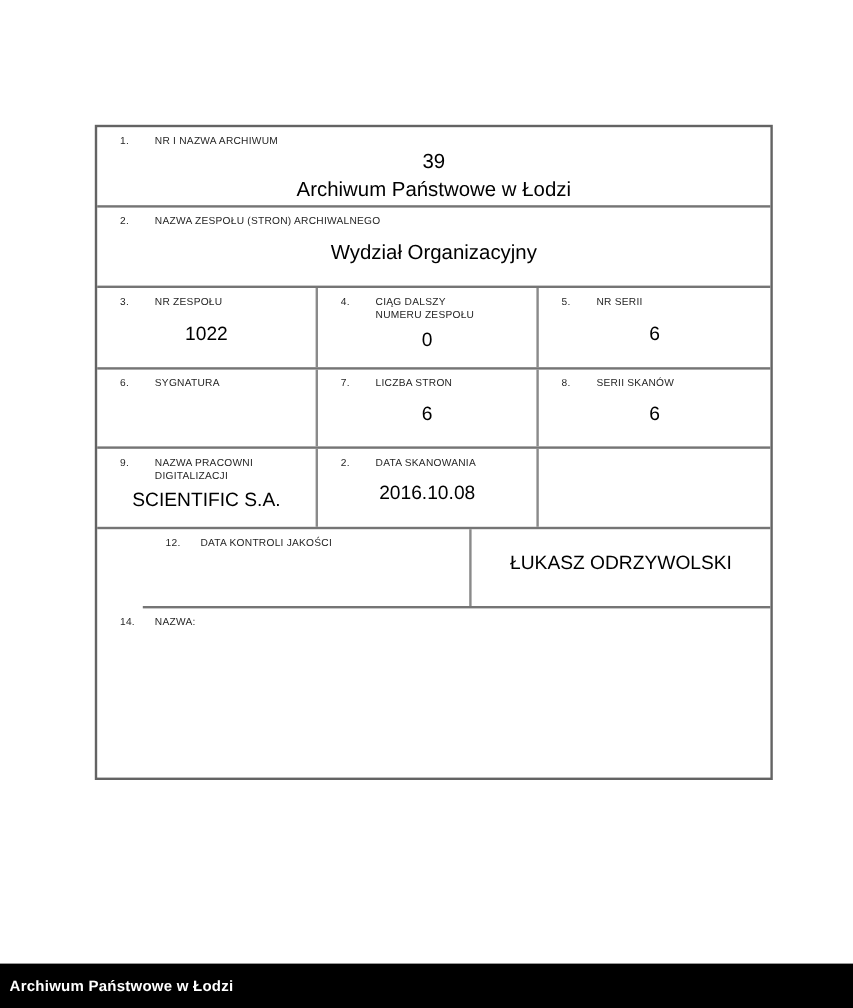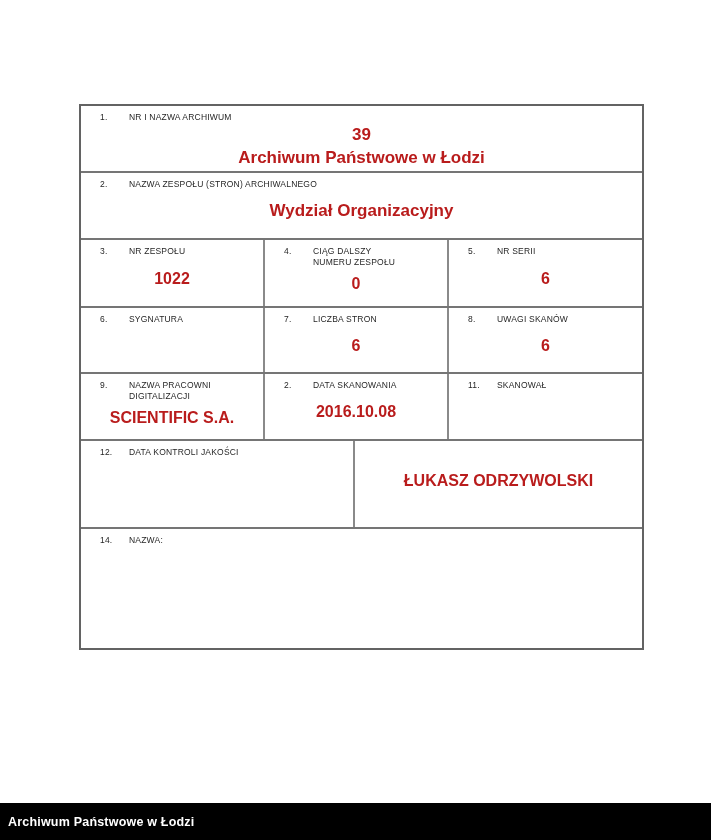--- a/index.html
+++ b/index.html
@@ -27,21 +27,21 @@
   .row {
     display: flex;
     box-sizing: border-box;
     border-bottom: 2px solid #757575;
   }
   .row.r1 { height: 67px; }
   .row.r2 { height: 67px; }
   .row.r3 { height: 68px; }
   .row.r4 { height: 66px; }
   .row.r5 { height: 67px; }
-  .row.r6 { height: 88px; }
+  .row.r6 { height: 66px; margin-left: 38px; }
   .row.r7 { flex: none; height: 98px; border-bottom: none; border-radius: 32px; }
   .cell {
     flex: 1;
     box-sizing: border-box;
     display: flex;
     flex-direction: column;
     overflow: hidden;
   }
   .cell + .cell { border-left: 2px solid #8a8a8a; }
   .cell.w1 { flex: none; width: 182px; }
@@ -66,23 +66,23 @@
   .value-area {
     flex: 1;
     display: flex;
     flex-direction: column;
     align-items: center;
     justify-content: center;
     padding-bottom: 7px;
     text-align: center;
   }
   .value {
-    font-weight: bold;
+    font-weight: normal;
     font-size: 16px;
-    color: #b91c1c;
+    color: #000000;
     line-height: 23px;
     white-space: nowrap;
   }
   .value.lg { font-size: 17px; }
   .footer-bar {
     position: absolute;
     left: 0;
     top: 803px;
     width: 711px;
     height: 37px;
@@ -169,21 +169,21 @@
         <span class="num">7.</span>
         <span class="lbl">LICZBA STRON</span>
       </div>
       <div class="value-area">
         <div class="value">6</div>
       </div>
     </div>
     <div class="cell">
       <div class="label-line">
         <span class="num">8.</span>
-        <span class="lbl">UWAGI SKANÓW</span>
+        <span class="lbl">SERII SKANÓW</span>
       </div>
       <div class="value-area">
         <div class="value">6</div>
       </div>
     </div>
   </div>
 
   <div class="row r5">
     <div class="cell w1">
       <div class="label-line">
@@ -197,24 +197,20 @@
     <div class="cell w2">
       <div class="label-line">
         <span class="num">2.</span>
         <span class="lbl">DATA SKANOWANIA</span>
       </div>
       <div class="value-area">
         <div class="value">2016.10.08</div>
       </div>
     </div>
     <div class="cell">
-      <div class="label-line">
-        <span class="num">11.</span>
-        <span class="lbl">SKANOWAŁ</span>
-      </div>
     </div>
   </div>
 
   <div class="row r6">
     <div class="cell wA">
       <div class="label-line">
         <span class="num">12.</span>
         <span class="lbl">DATA KONTROLI JAKOŚCI</span>
       </div>
     </div>

